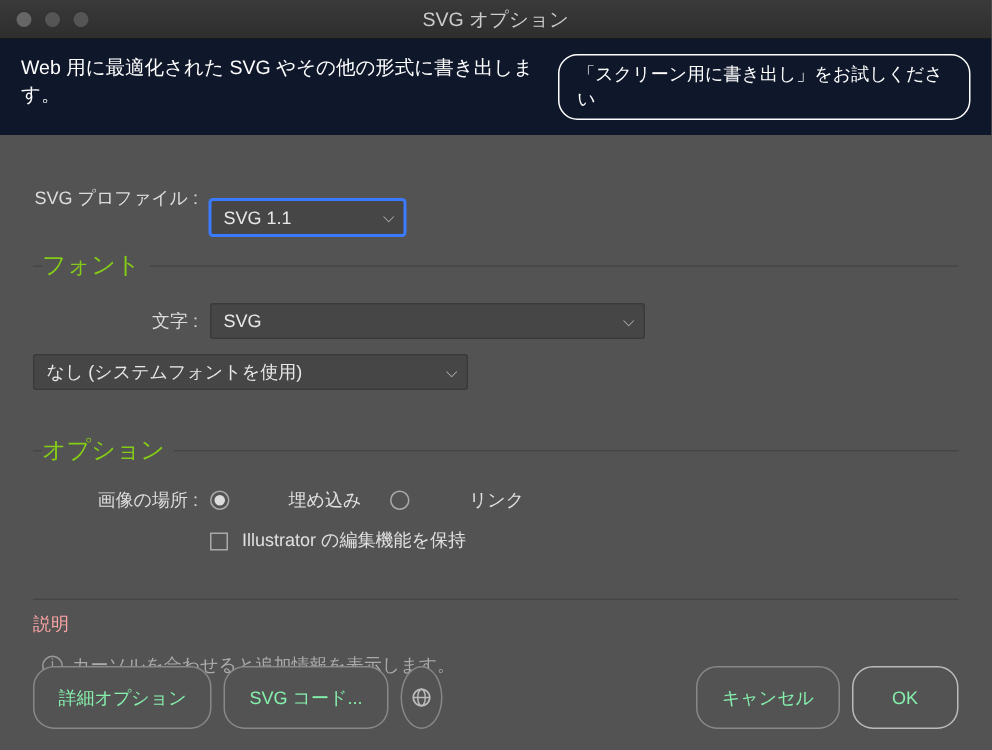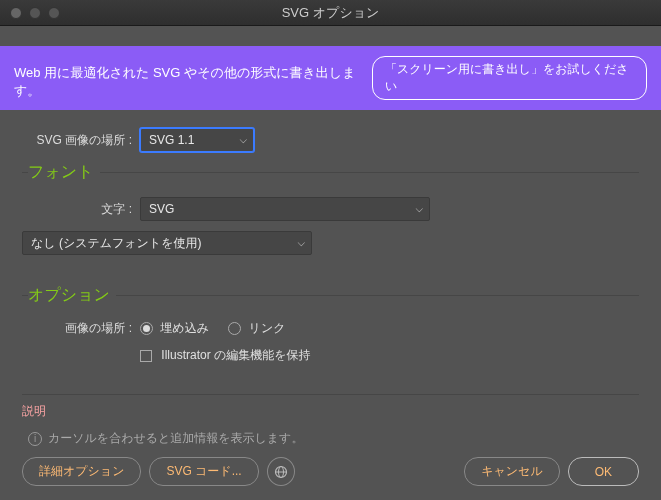--- a/index.html
+++ b/index.html
@@ -2,42 +2,42 @@
 <html><head>
 <meta charset="utf-8">
 <style>
 * { box-sizing: border-box; margin: 0; padding: 0; }
 body { width: 661px; height: 500px; background: #535353; font-family: "Hiragino Kaku Gothic ProN", sans-serif; font-size: 12px; color: #e0e0e0; overflow: hidden; }
 .titlebar { height: 26px; background: linear-gradient(#3a3a3a, #2e2e2e); display: flex; align-items: center; position: relative; border-bottom: 1px solid #1a1a1a; }
 .traffic { display: flex; gap: 7px; position: absolute; left: 10px; }
 .tdot { width: 12px; height: 12px; border-radius: 50%; background: #555; border: 1px solid #333; }
 .tdot.r { background: #666; }
 .title { margin: 0 auto; font-size: 13px; color: #ccc; }
-.banner { background: #8b5cf6; color: #fff; padding: 10px 14px; display: flex; align-items: flex-end; justify-content: space-between; font-size: 13px; margin-top: 20px; }
+.banner { background: #0f172a; color: #fff; padding: 10px 14px; display: flex; align-items: flex-start; justify-content: space-between; font-size: 13px; }
 .banner-btn { border: 1px solid #fff; color: #fff; border-radius: 13px; padding: 4px 12px; font-size: 12px; background: transparent; }
 .content { padding: 18px 22px 0 22px; }
 .row { display: flex; align-items: center; margin-bottom: 10px; }
 .label { width: 118px; text-align: right; padding-right: 8px; color: #ddd; font-size: 12px; }
 .select { background: #464646; border: 1px solid #3a3a3a; color: #e8e8e8; height: 24px; padding: 0 22px 0 8px; font-size: 12px; position: relative; display: flex; align-items: center; border-radius: 2px; }
-.select.sm { width: 114px; }
+.select.sm { width: 130px; margin-top: 25px; }
 .select.lg { width: 290px; }
 .select .chev { position: absolute; right: 6px; font-size: 10px; color: #bbb; }
 .select.hl { border: 1px solid #3b7bff; box-shadow: 0 0 0 1px #3b7bff; }
 fieldset { border: 1px solid #464646; border-left: none; border-right: none; border-bottom: none; margin: 8px 0 14px 0; padding: 14px 0 6px 0; position: relative; }
 fieldset legend { padding: 0 6px 0 0; color: #84cc16; font-size: 16px; background: #535353; margin-left: 6px; }
 .radio { width: 13px; height: 13px; border-radius: 50%; border: 1px solid #aaa; display: inline-flex; align-items: center; justify-content: center; margin-right: 4px; vertical-align: middle; }
 .radio.on::after { content: ""; width: 7px; height: 7px; border-radius: 50%; background: #ddd; }
 .cb { width: 12px; height: 12px; border: 1px solid #aaa; display: inline-block; margin-right: 6px; vertical-align: middle; }
-.opt-label { margin-right: 16px; font-size: 12px; }
+.opt-label { margin-right: 16px; font-size: 12px; margin-left: 32px; }
 .desc-section { border-top: 1px solid #464646; padding-top: 8px; margin-top: 4px; }
 .desc-title { font-size: 12px; color: #fca5a5; margin-bottom: 10px; }
 .desc-text { color: #aaa; font-size: 12px; display: flex; align-items: center; gap: 6px; padding-left: 6px; }
 .info-icon { width: 14px; height: 14px; border: 1.2px solid #999; border-radius: 50%; display: inline-flex; align-items: center; justify-content: center; font-size: 10px; color: #999; flex-shrink: 0; }
 .footer { position: absolute; bottom: 14px; left: 22px; right: 22px; display: flex; align-items: center; }
-.btn { background: #535353; border: 1px solid #888; color: #fdba74; border-radius: 14px; height: 29px; padding: 0 16px; font-size: 12px; cursor: pointer; display: inline-flex; align-items: center; }
+.btn { background: #535353; border: 1px solid #888; color: #86efac; border-radius: 14px; height: 42px; padding: 0 16px; font-size: 12px; cursor: pointer; display: inline-flex; align-items: center; }
 .btn.icon { width: 28px; padding: 0; justify-content: center; border-radius: 50%; }
 .left-btns { display: flex; gap: 8px; }
 .right-btns { margin-left: auto; display: flex; gap: 8px; }
 .btn.ok { border: 1.5px solid #bbb; padding: 0 26px; }
 </style>
 </head>
 <body>
 
 <div class="titlebar">
   <div class="traffic">
@@ -49,21 +49,21 @@
 </div>
 
 <div class="banner">
   <span>Web 用に最適化された SVG やその他の形式に書き出します。</span>
   <span class="banner-btn">「スクリーン用に書き出し」をお試しください</span>
 </div>
 
 <div class="content">
 
   <div class="row">
-    <div class="label">SVG 画像の場所 :</div>
+    <div class="label">SVG プロファイル :</div>
     <div class="select sm hl">
       <span>SVG 1.1</span>
       <span class="chev">⌵</span>
     </div>
   </div>
 
   <fieldset>
     <legend>フォント</legend>
     <div class="row">
       <div class="label">文字 :</div>

